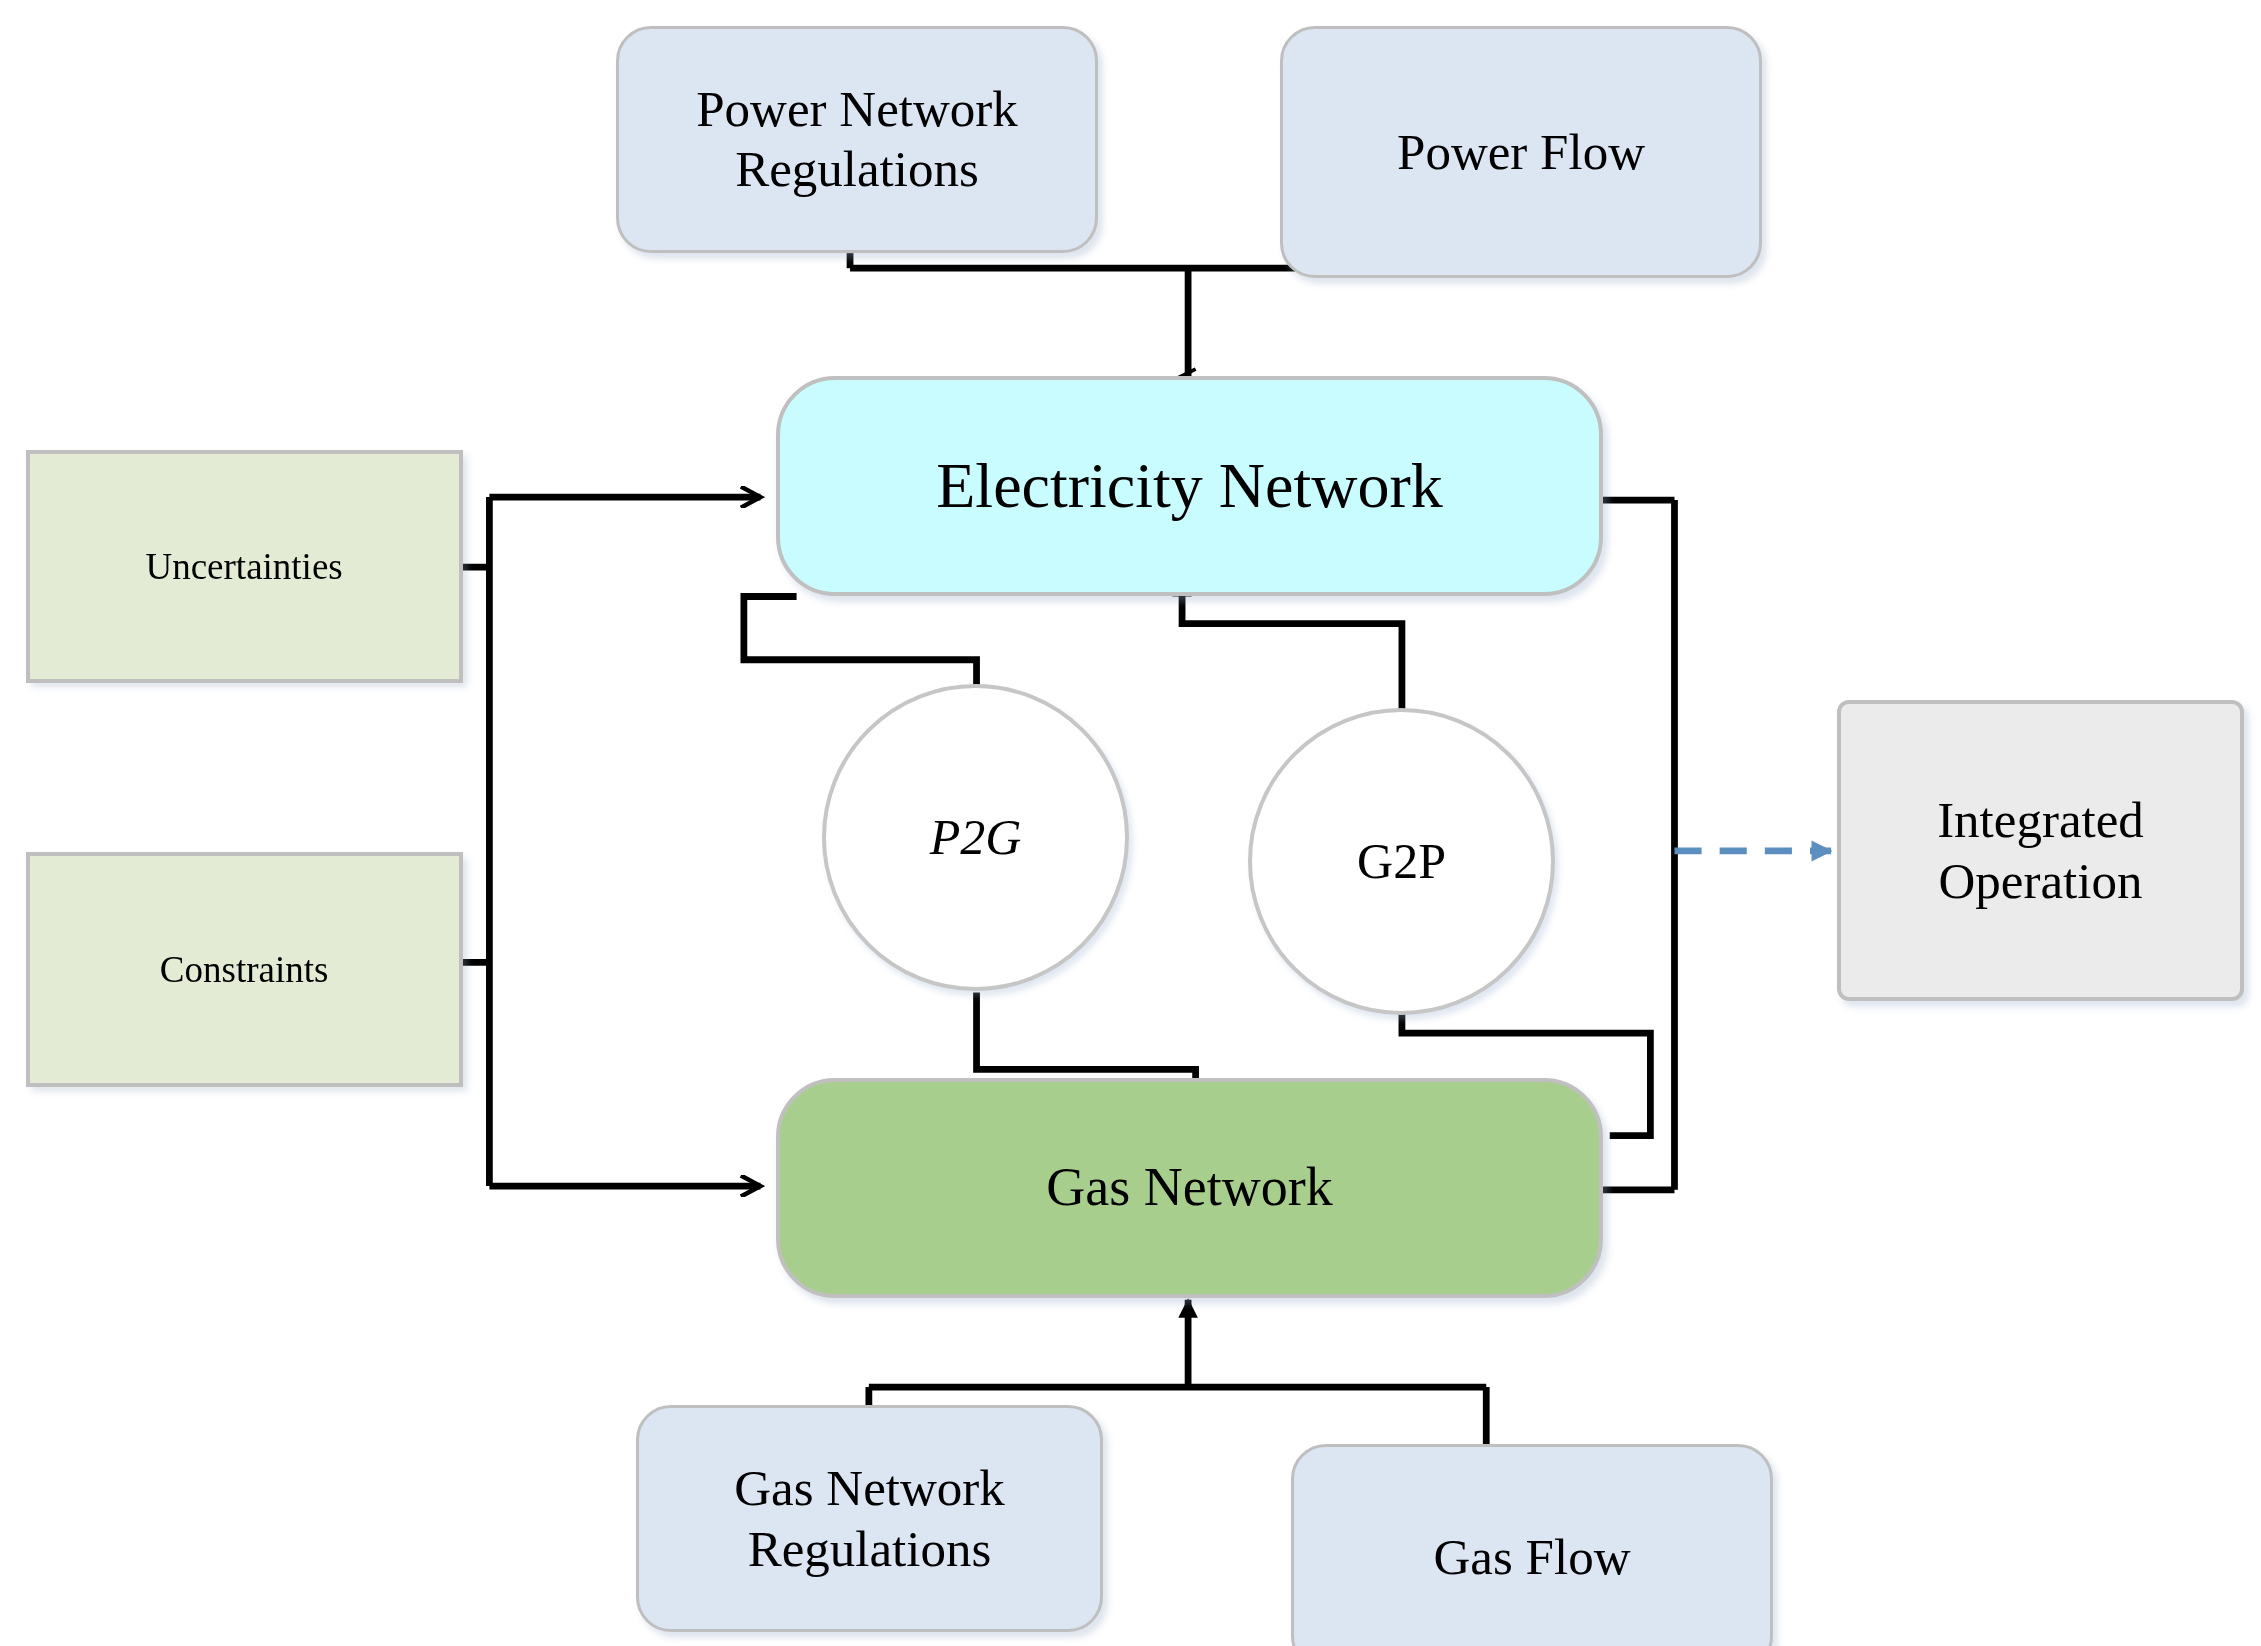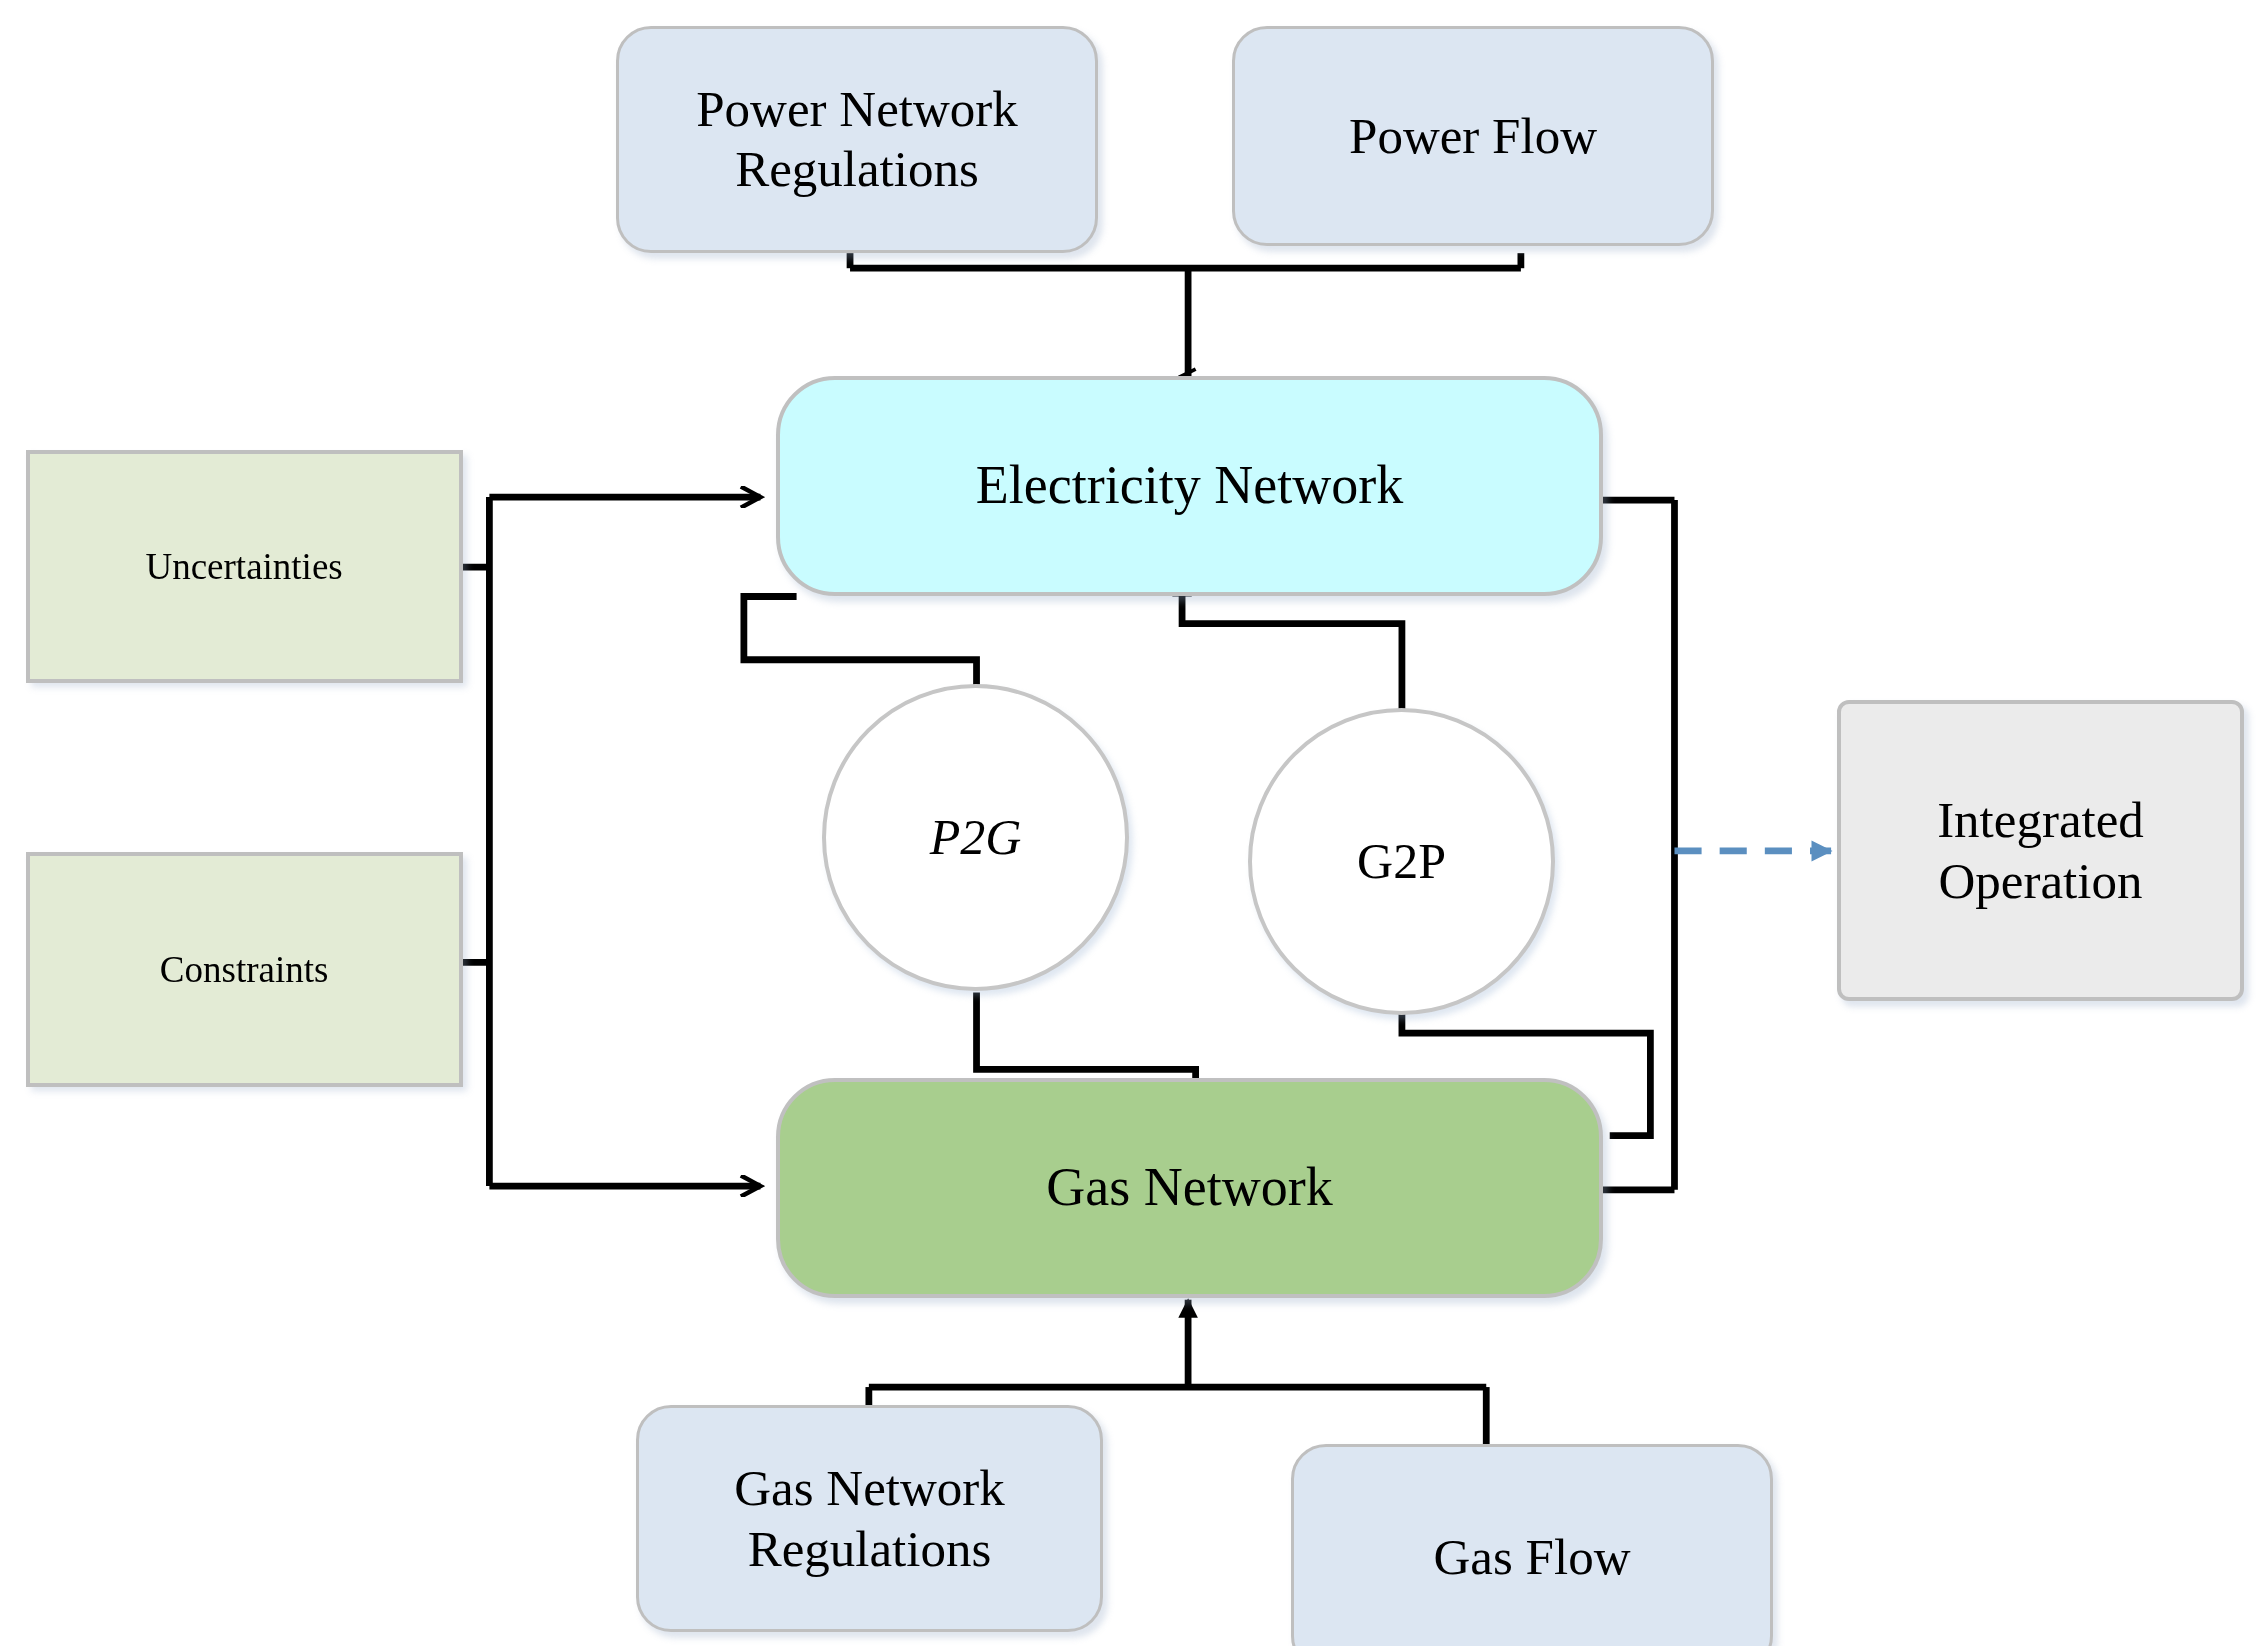--- a/index.html
+++ b/index.html
@@ -58,21 +58,21 @@
     border-radius: 0;
     box-shadow: 4.5px 5.3px 6.8px rgba(150,170,200,0.30);
     font-size: 37px;
   }
   
   .card-cyan {
     background: #C9FCFF;
     border: 4.5px solid #C0C0C0;
     border-radius: 59px;
     box-shadow: 4.5px 6px 7.5px rgba(150,170,200,0.32);
-    font-size: 54px;
+    font-size: 64px;
   }
   
   .card-green {
     background: #A8CE8E;
     border: 4.5px solid #C0C0C0;
     border-radius: 59px;
     box-shadow: 4.5px 6px 7.5px rgba(150,170,200,0.32);
     font-size: 54px;
   }
   
@@ -152,21 +152,21 @@
       <path d="M1154,1842 L1974,1842"></path>
       <path d="M1578,1842 L1578,1726" marker-end="url(#arrowSolid)"></path>
     </g>
   </svg>
 
   <div class="node card-blue" style="left:616px; top:25.6px; width:482px; height:227px;">
     <span class="label">Power Network
 Regulations</span>
   </div>
 
-  <div class="node card-blue" style="left:1232px; top:25.6px; width:482px; height:220px;">
+  <div class="node card-blue" style="left:1280px; top:25.6px; width:482px; height:252px;">
     <span class="label">Power Flow</span>
   </div>
 
   <div class="node card-cyan" style="left:776px; top:376px; width:827px; height:220px;">
     <span class="label">Electricity Network</span>
   </div>
 
   <div class="node card-green-light" style="left:25.6px; top:450px; width:437px; height:233px;">
     <span class="label">Uncertainties</span>
   </div>

